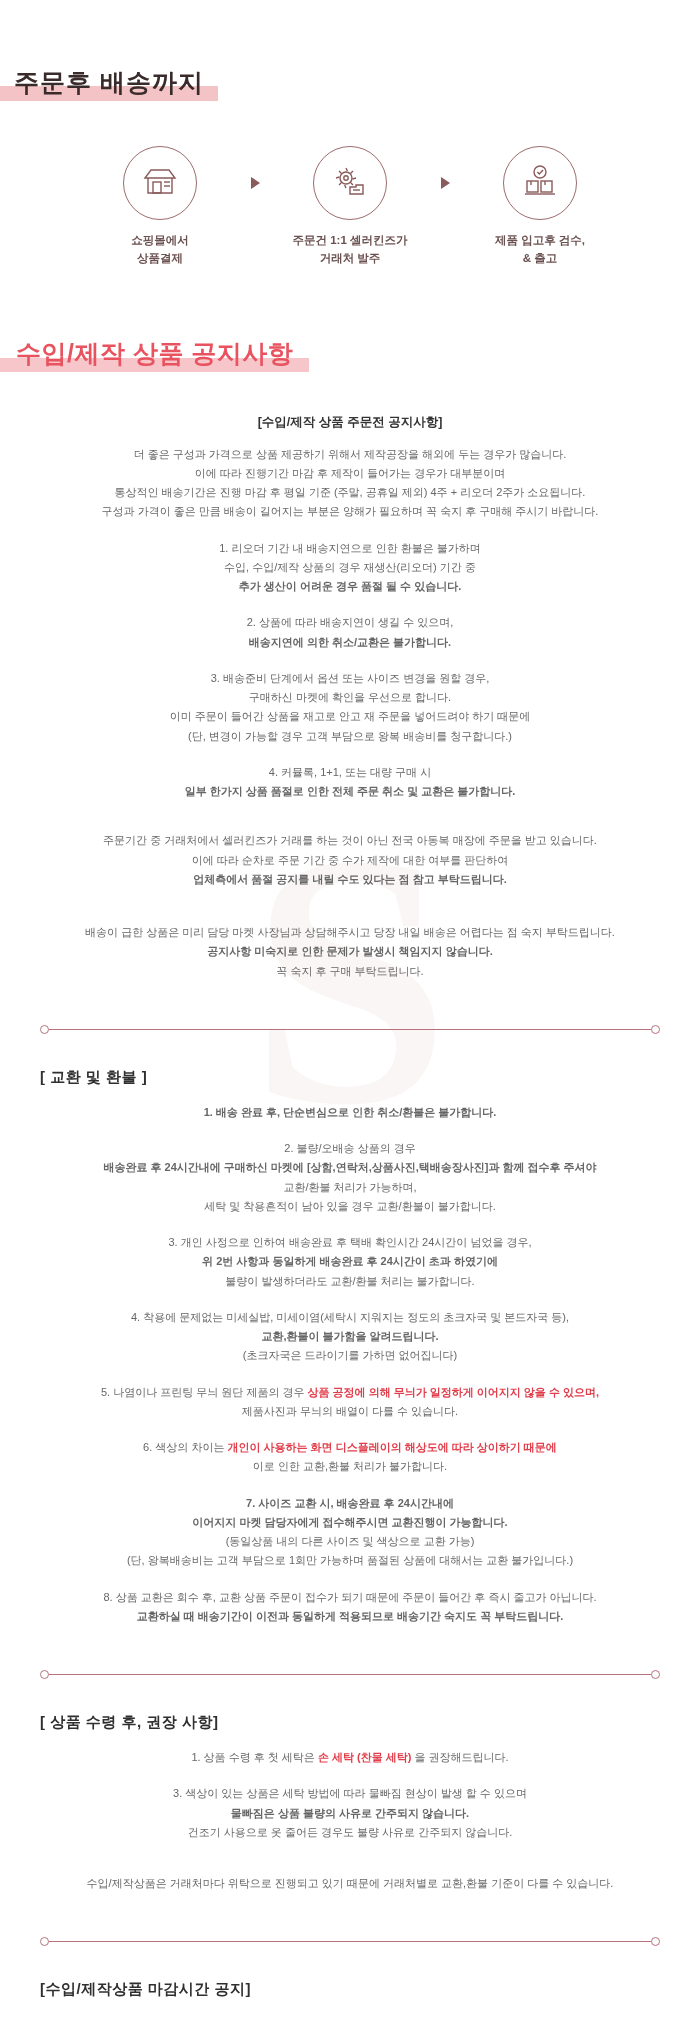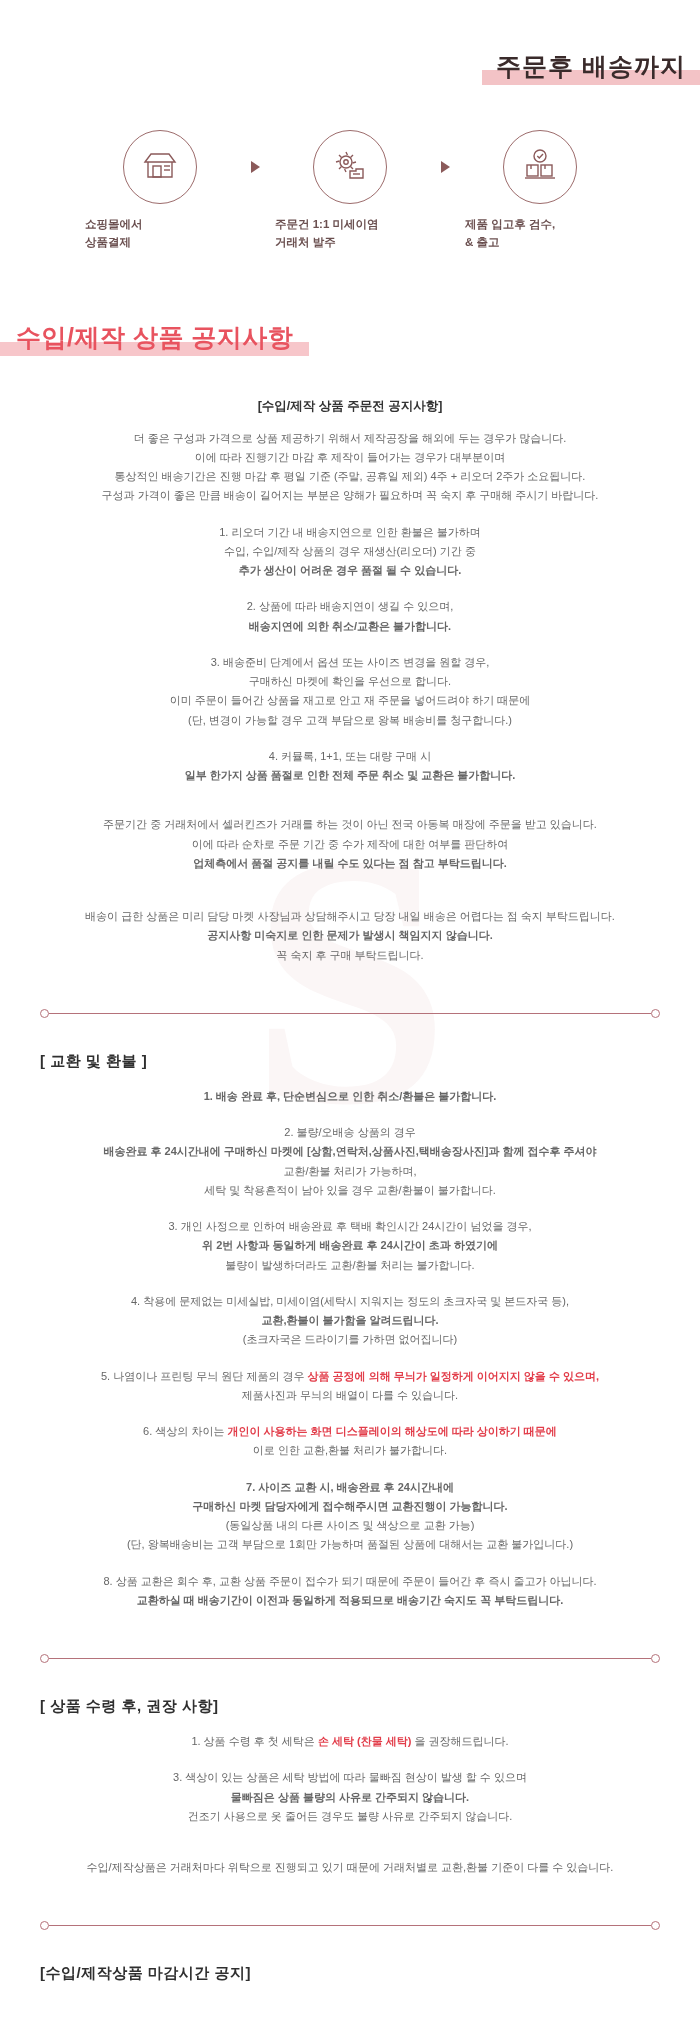--- a/index.html
+++ b/index.html
@@ -31,22 +31,22 @@
     color: #fbf6f6;
     line-height: 1;
     z-index: 0;
     user-select: none;
     font-family: "Liberation Serif", serif;
   }
   .content { position: relative; z-index: 2; }
 
   
   .top-title-wrap {
-    text-align: right;
-    padding-top: 48px;
+    text-align: left;
+    padding-top: 64px;
   }
   .top-title {
     display: inline-block;
     position: relative;
     font-size: 25px;
     font-weight: bold;
     color: #3a2b2b;
     letter-spacing: 1px;
     padding: 2px 14px 3px 14px;
   }
@@ -62,20 +62,21 @@
 
   
   .steps {
     display: flex;
     justify-content: center;
     align-items: flex-start;
     margin-top: 44px;
   }
   .step {
     width: 150px;
+    text-align: center;
   }
   .step-circle {
     width: 74px;
     height: 74px;
     border-radius: 50%;
     border: 1.5px solid #9c6b6b;
     margin: 0 auto;
     display: flex;
     align-items: center;
     justify-content: center;
@@ -230,21 +231,21 @@
           <span>
             <svg width="40" height="40" viewBox="0 0 40 40" fill="none" stroke="#8b5a5a" stroke-width="1.4">
               <circle cx="16" cy="17" r="6"></circle>
               <circle cx="16" cy="17" r="2.2"></circle>
               <path d="M16 7 L17.4 10 M16 27 L14.6 24 M6 17 L9.5 16 M26 17 L22.5 18 M9 10 L11.5 12.5 M23 24 L20.5 21.5 M23 10 L20.5 12.5 M9 24 L11.5 21.5"></path>
               <path d="M20 26 L20 33 L33 33 L33 24 L26 24 L26 26 Z"></path>
               <line x1="23" y1="29" x2="30" y2="29"></line>
             </svg>
           </span>
         </div>
-        <div class="step-label" style="white-space:pre-line">주문건 1:1 미세이염
+        <div class="step-label" style="white-space:pre-line">주문건 1:1 셀러킨즈가
 거래처 발주</div>
       </div>
 
       <div class="step-arrow">
           <span></span>
         </div>
 
       <div class="step">
         <div class="step-circle">
           <span>
@@ -334,21 +335,21 @@
       </p>
       <p class="line">제품사진과 무늬의 배열이 다를 수 있습니다.</p>
 
       <p class="line gap">
         <span>6. 색상의 차이는</span>
         <span class="red">개인이 사용하는 화면 디스플레이의 해상도에 따라 상이하기 때문에</span>
       </p>
       <p class="line">이로 인한 교환,환불 처리가 불가합니다.</p>
 
       <p class="line red gap">7. 사이즈 교환 시, 배송완료 후 24시간내에</p>
-      <p class="line red">구매하신 마켓 담당자에게 접수해주시면 교환진행이 가능합니다.</p>
+      <p class="line red">이어지지 마켓 담당자에게 접수해주시면 교환진행이 가능합니다.</p>
       <p class="line">(동일상품 내의 다른 사이즈 및 색상으로 교환 가능)</p>
       <p class="line">(단, 왕복배송비는 고객 부담으로 1회만 가능하며 품절된 상품에 대해서는 교환 불가입니다.)</p>
 
       <p class="line gap">8. 상품 교환은 회수 후, 교환 상품 주문이 접수가 되기 때문에 주문이 들어간 후 즉시 줄고가 아닙니다.</p>
       <p class="line red">교환하실 때 배송기간이 이전과 동일하게 적용되므로 배송기간 숙지도 꼭 부탁드립니다.</p>
     </div>
 
     <div class="divider">
       <span class="dot l"></span>
       <span class="bar"></span>

